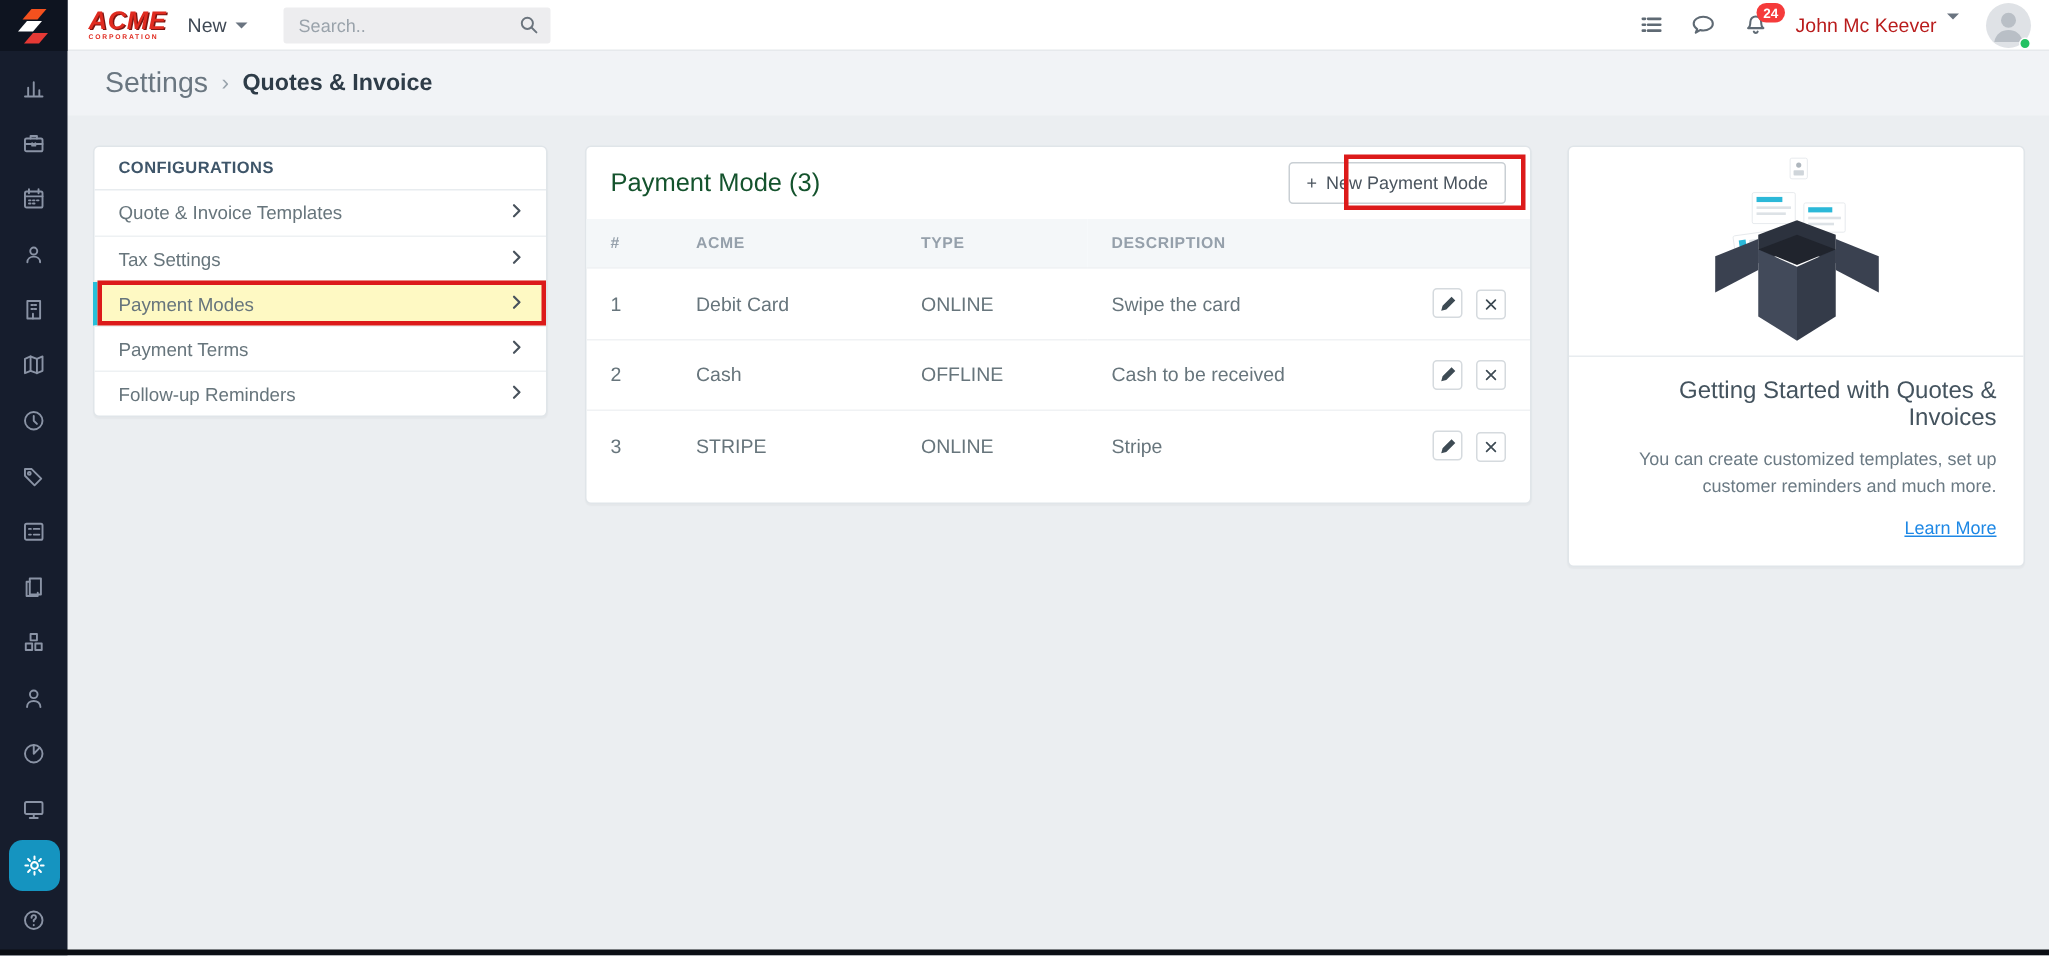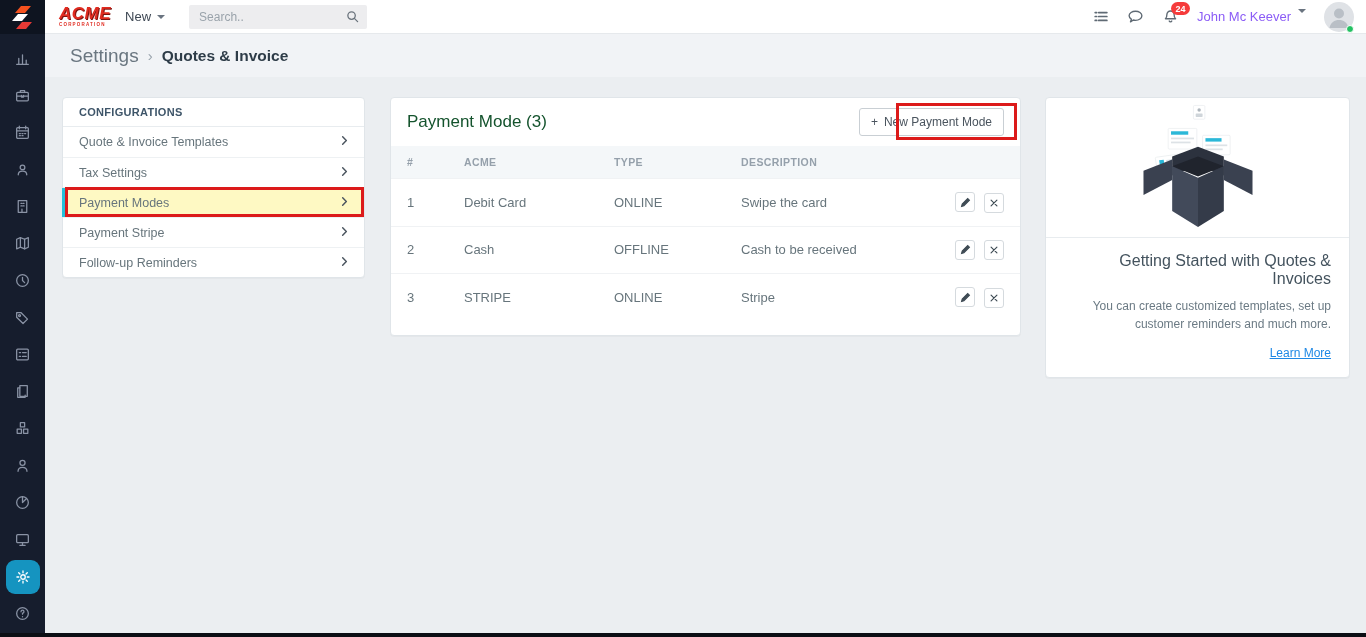--- a/index.html
+++ b/index.html
@@ -22,21 +22,21 @@
   .new-menu { display:flex; align-items:center; gap:6px; margin-left:14px; font-size:13px; color:#3e4854; cursor:pointer; }
   .caret { width:0; height:0; border-left:4px solid transparent; border-right:4px solid transparent; border-top:4px solid #6a7480; }
   .search-wrap { position:relative; margin-left:24px; }
   .search-wrap input { width:178px; height:24px; background:#ededef; border:none; border-radius:2px; padding:0 28px 0 10px; font-size:12px; color:#555; font-family:"Liberation Sans",sans-serif; outline:none; }
   .search-wrap input::placeholder { color:#9aa3ab; }
   .search-icon { position:absolute; right:8px; top:5px; }
   .nav-right { margin-left:auto; display:flex; align-items:center; gap:18px; }
   .nav-ic { position:relative; cursor:pointer; display:flex; align-items:center; }
   .nav-ic svg { stroke:#5f6a74; fill:none; stroke-width:1.3; stroke-linecap:round; stroke-linejoin:round; }
   .badge { position:absolute; top:-6px; left:9px; background:#f53b3b; color:#fff; font-size:9px; font-weight:bold; padding:1.5px 4.5px; border-radius:8px; }
-  .user-menu { display:flex; gap:7px; font-size:13px; color:#8b5cf6; cursor:pointer; }
+  .user-menu { display:flex; gap:7px; font-size:13px; color:#b91c1c; cursor:pointer; }
   .avatar { position:relative; width:30px; height:30px; border-radius:50%; background:#dfe2e6; cursor:pointer; }
   .avatar .dot { position:absolute; right:0px; bottom:-1px; width:8px; height:8px; background:#23c162; border:1.5px solid #fff; border-radius:50%; }
 
   
   .crumbbar { position:absolute; left:45px; top:34px; right:0; height:43px; background:#f1f3f6; display:flex; align-items:center; padding-left:25px; }
   .crumb-parent { font-size:19px; color:#6a7680; cursor:pointer; }
   .crumb-sep { font-size:15px; color:#9aa4ad; margin:0 9px; }
   .crumb-current { font-size:15.5px; font-weight:bold; color:#2e3c48; }
 
   
@@ -256,21 +256,21 @@
           <path d="M4 2l4 4-4 4"></path>
         </svg></span>
   </div>
   <div class="cfg-item active">
     <span>Payment Modes</span>
     <span class="chev"><svg width="11" height="11" viewBox="0 0 12 12">
           <path d="M4 2l4 4-4 4"></path>
         </svg></span>
   </div>
   <div class="cfg-item">
-    <span>Payment Stripe</span>
+    <span>Payment Terms</span>
     <span class="chev"><svg width="11" height="11" viewBox="0 0 12 12">
           <path d="M4 2l4 4-4 4"></path>
         </svg></span>
   </div>
   <div class="cfg-item">
     <span>Follow-up Reminders</span>
     <span class="chev"><svg width="11" height="11" viewBox="0 0 12 12">
           <path d="M4 2l4 4-4 4"></path>
         </svg></span>
   </div>

